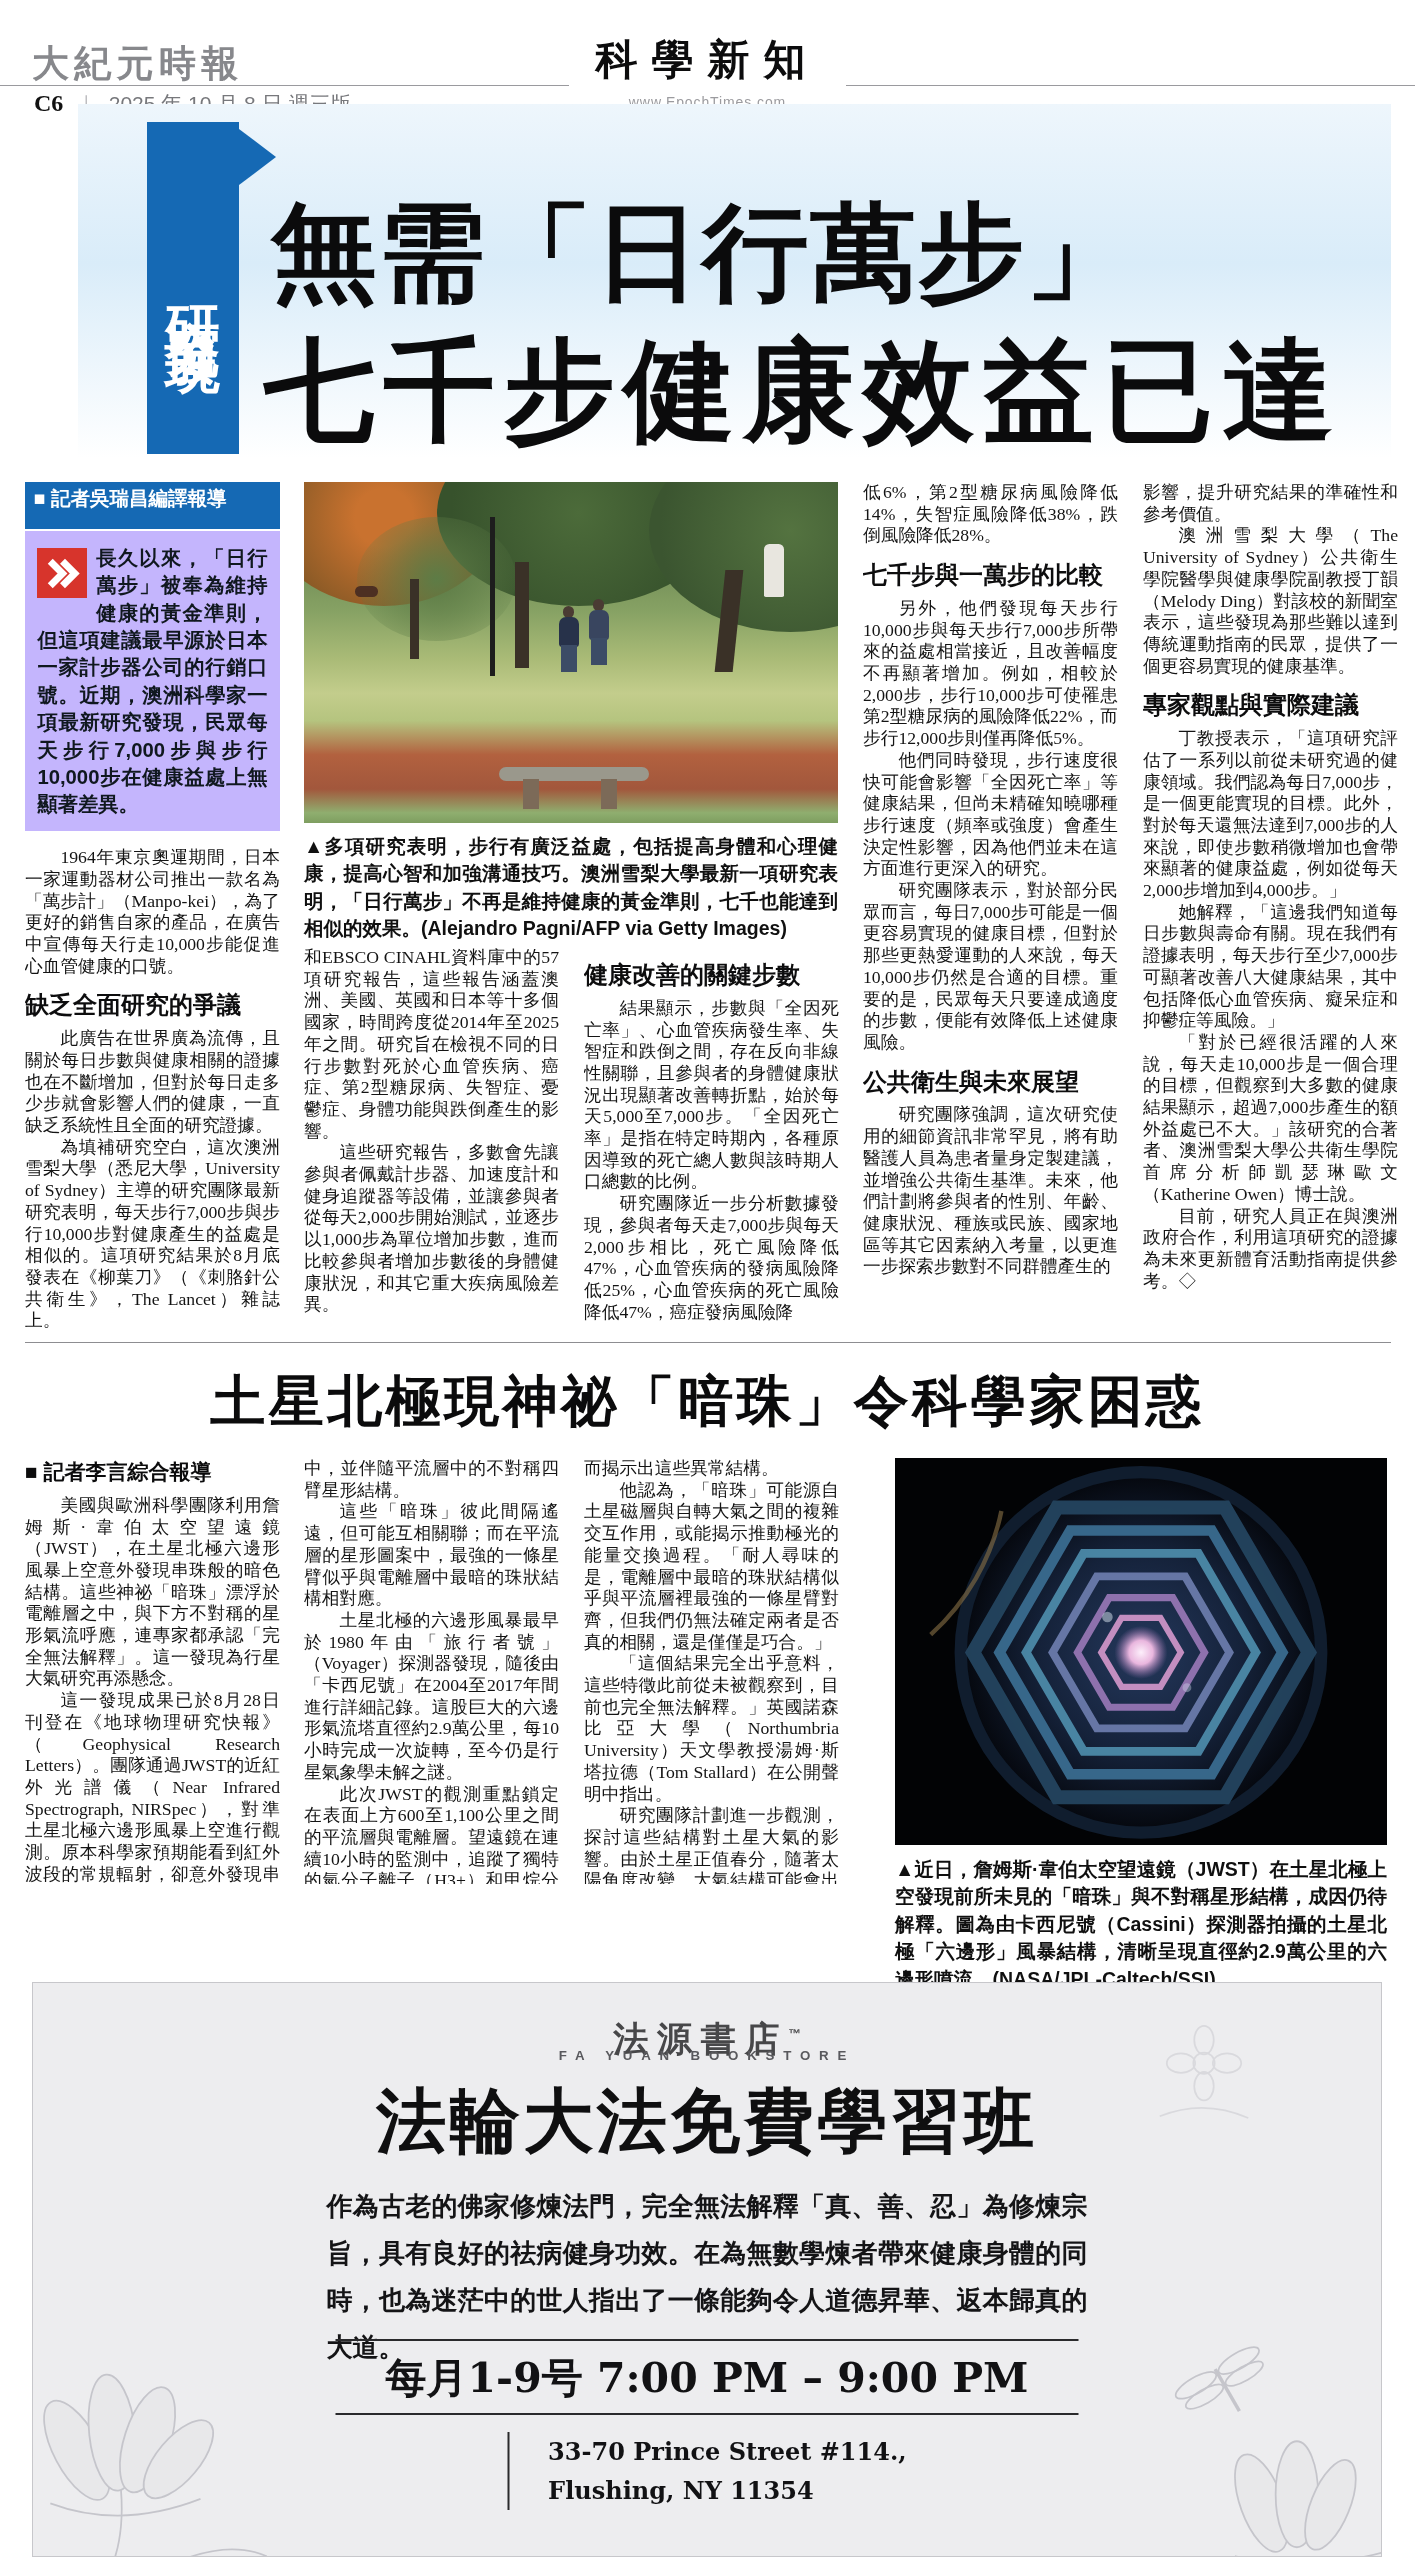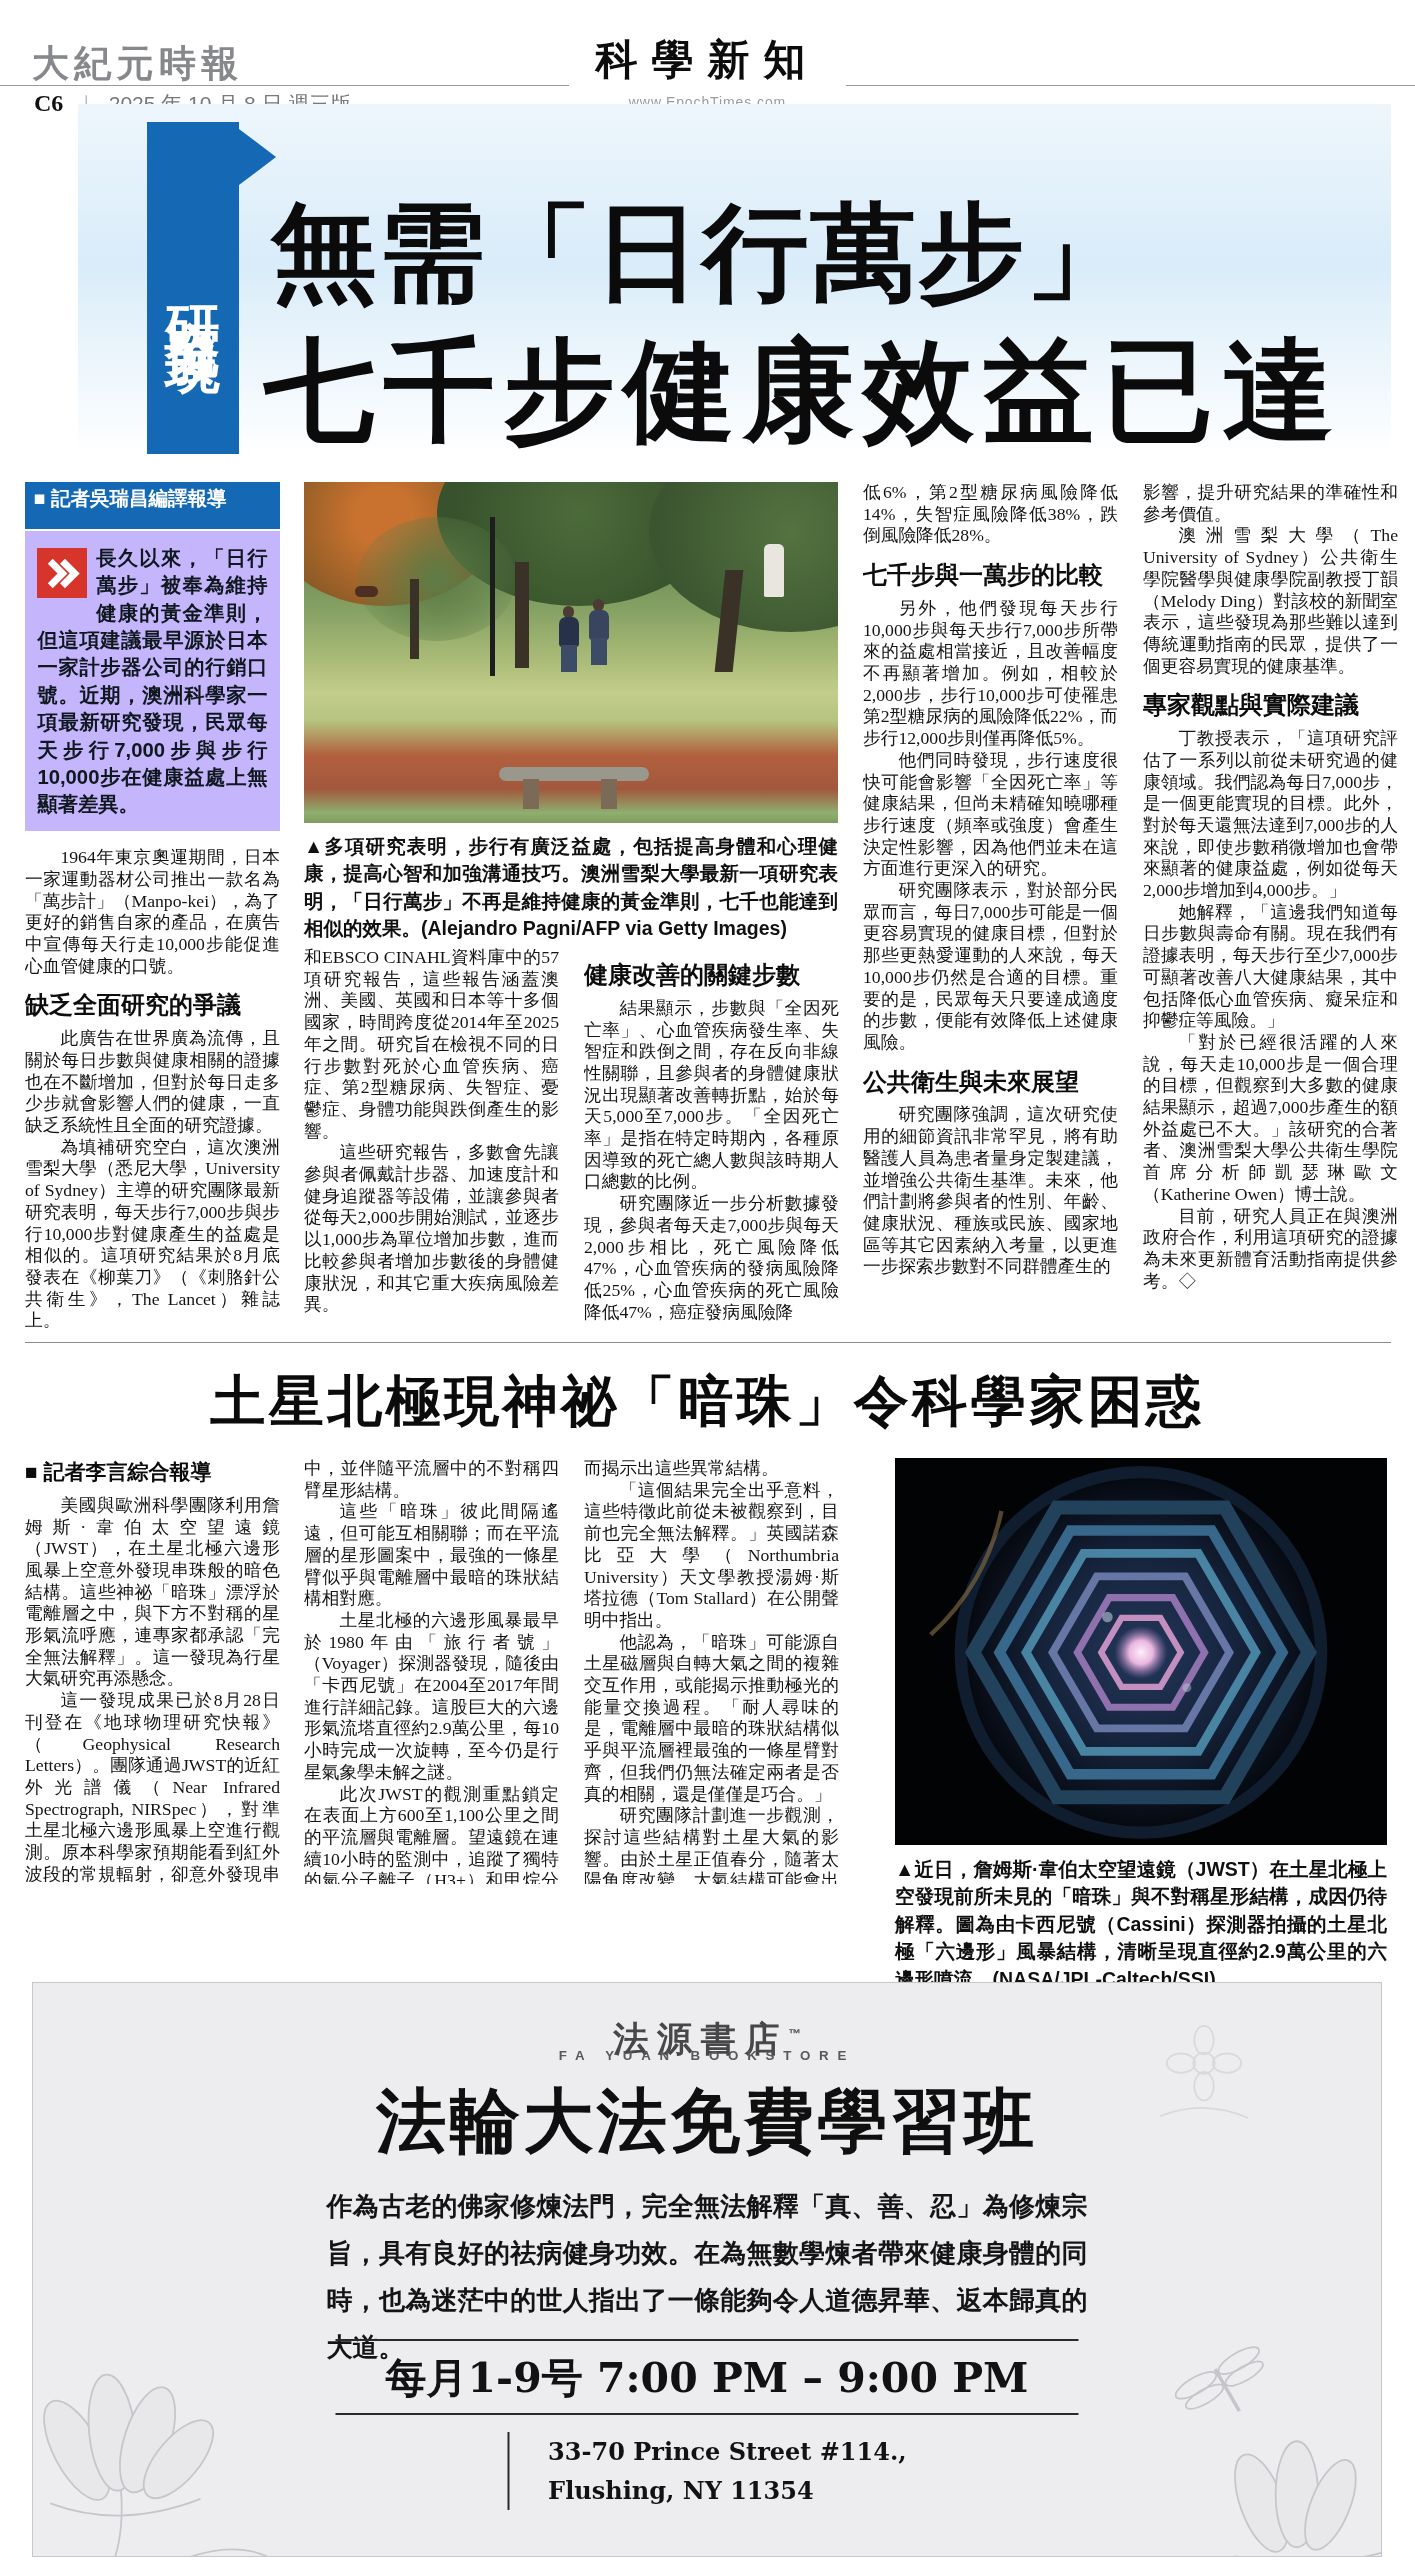--- a/index.html
+++ b/index.html
@@ -222,22 +222,22 @@
     </div>
 </div>
 <div class="col a2c2 blocks">
     <p class="p0">中，並伴隨平流層中的不對稱四臂星形結構。</p>
     <p class="p">這些「暗珠」彼此間隔遙遠，但可能互相關聯；而在平流層的星形圖案中，最強的一條星臂似乎與電離層中最暗的珠狀結構相對應。</p>
     <p class="p">土星北極的六邊形風暴最早於1980年由「旅行者號」（Voyager）探測器發現，隨後由「卡西尼號」在2004至2017年間進行詳細記錄。這股巨大的六邊形氣流塔直徑約2.9萬公里，每10小時完成一次旋轉，至今仍是行星氣象學未解之謎。</p>
     <p class="p">此次JWST的觀測重點鎖定在表面上方600至1,100公里之間的平流層與電離層。望遠鏡在連續10小時的監測中，追蹤了獨特的氫分子離子（H3+）和甲烷分子，從</p>
   </div>
 <div class="col a2c3 blocks">
     <p class="p0">而揭示出這些異常結構。</p>
+    <p class="p">他認為，「暗珠」可能源自土星磁層與自轉大氣之間的複雜交互作用，或能揭示推動極光的能量交換過程。「耐人尋味的是，電離層中最暗的珠狀結構似乎與平流層裡最強的一條星臂對齊，但我們仍無法確定兩者是否真的相關，還是僅僅是巧合。」</p>
     <p class="p">「這個結果完全出乎意料，這些特徵此前從未被觀察到，目前也完全無法解釋。」英國諾森比亞大學（Northumbria University）天文學教授湯姆·斯塔拉德（Tom Stallard）在公開聲明中指出。</p>
-    <p class="p">他認為，「暗珠」可能源自土星磁層與自轉大氣之間的複雜交互作用，或能揭示推動極光的能量交換過程。「耐人尋味的是，電離層中最暗的珠狀結構似乎與平流層裡最強的一條星臂對齊，但我們仍無法確定兩者是否真的相關，還是僅僅是巧合。」</p>
     <p class="p">研究團隊計劃進一步觀測，探討這些結構對土星大氣的影響。由於土星正值春分，隨著太陽角度改變，大氣結構可能會出現劇烈變化。◇</p>
   </div>
 
 <div class="photo-saturn">
   <svg width="492" height="387" viewBox="0 0 556 438">
     <defs>
       <radialGradient id="glow" cx="50%" cy="50%" r="50%">
         <stop offset="0%" stop-color="#24385c"></stop>
           <stop offset="55%" stop-color="#15223a"></stop>
         <stop offset="100%" stop-color="#04060b"></stop>

